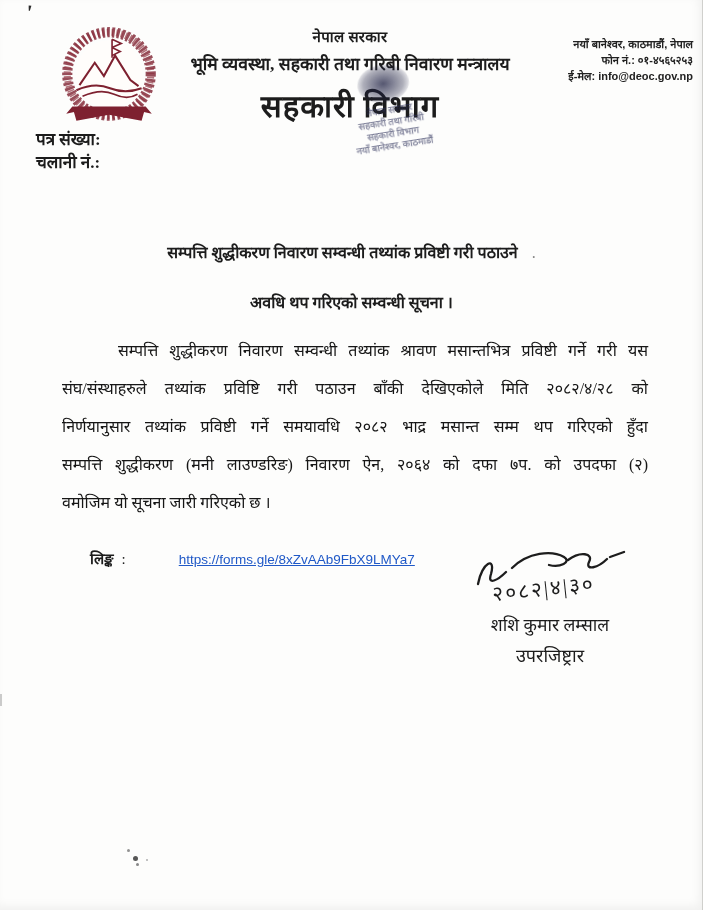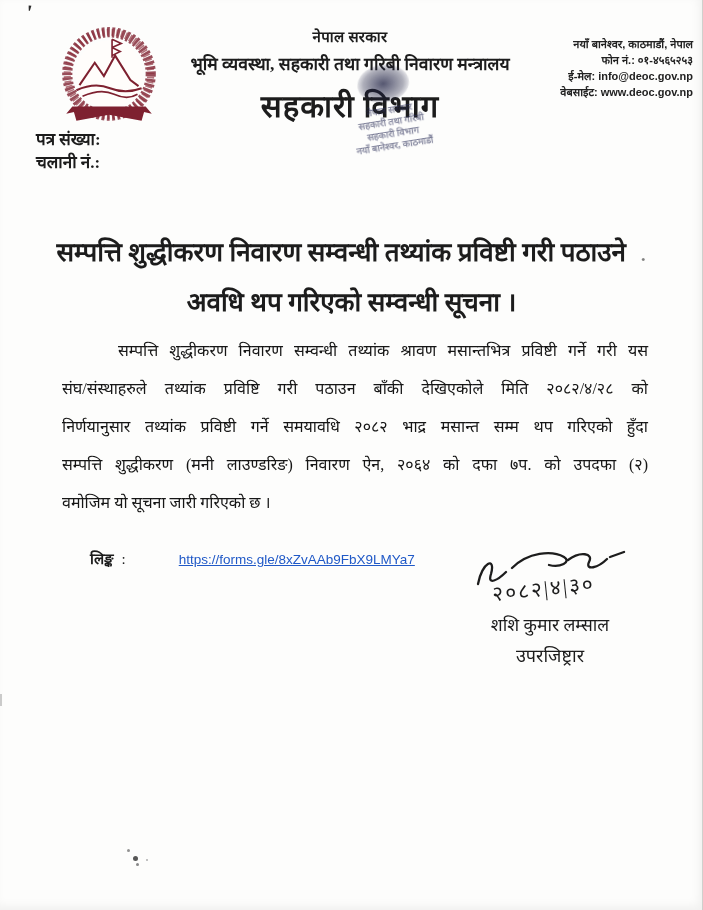--- a/index.html
+++ b/index.html
@@ -32,21 +32,21 @@
     filter:blur(.4px);
     pointer-events:none;
   }
   .stamp .blob{
     position:absolute;left:62px;top:6px;width:52px;height:38px;border-radius:50%;
     background:radial-gradient(ellipse at center, rgba(30,32,66,.75) 0%, rgba(30,32,66,.35) 55%, rgba(30,32,66,0) 78%);
   }
   .stamp .lines{position:absolute;left:0;top:46px;width:100%;}
   
   .title{position:absolute;left:0;top:228px;width:100%;text-align:center;
-    font-size:26px;font-weight:bold;line-height:50px;}
+    font-size:16px;font-weight:bold;line-height:50px;}
   .title .dot{opacity:.55;padding-left:14px;font-weight:normal;}
   
   .body-text{position:absolute;left:62px;top:332px;width:586px;
     font-size:16px;line-height:38px;color:#161616;}
   .body-text .bline{text-align:justify;text-align-last:justify;}
   .body-text .bline.first{text-indent:56px;}
   .body-text .bline.last{text-align-last:left;}
   
   .linkrow{position:absolute;left:90px;top:548px;font-size:15px;}
   .linkrow .lbl{font-weight:bold;}
@@ -110,21 +110,20 @@
       <div>सहकारी तथा गरिबी</div>
       <div>सहकारी विभाग</div>
       <div>नयाँ बानेश्वर, काठमाडौं</div>
     </div>
   </div>
 
   <div class="contact">
     <div>नयाँ बानेश्वर, काठमाडौं, नेपाल</div>
     <div>फोन नं.: ०१-४५६५२५३</div>
     <div>ई-मेल: info@deoc.gov.np</div>
-    <div>वेबसाईट: www.deoc.gov.np</div>
   </div>
 
   <div class="refs">
     <div>पत्र संख्या:</div>
     <div>चलानी नं.:</div>
   </div>
 
   <div class="title">
     <div><span>सम्पत्ति शुद्धीकरण निवारण सम्वन्धी तथ्यांक प्रविष्टी गरी पठाउने</span><span class="dot">.</span></div>
     <div>अवधि थप गरिएको सम्वन्धी सूचना ।</div>

